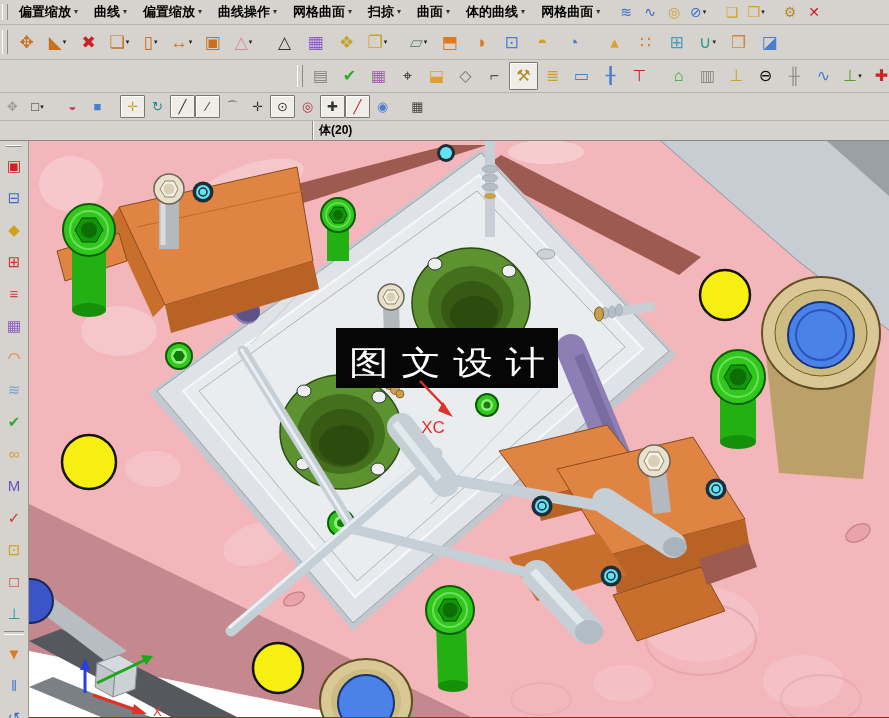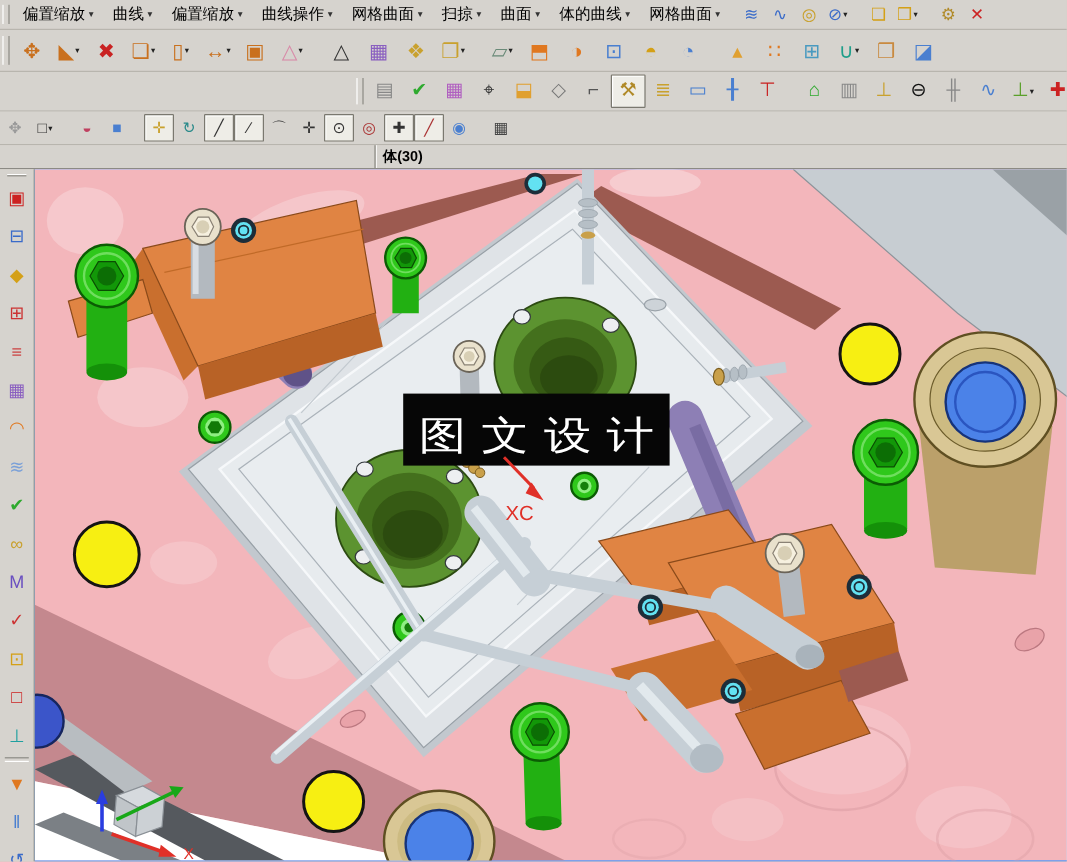--- a/index.html
+++ b/index.html
@@ -13,21 +13,21 @@
   #menubar{height:24px;}
   #toolbar-face{height:34px;}
   #toolbar-tools{height:32px;}
   #toolbar-select{height:27px;}
   #dockbar{height:19px;border-bottom:1px solid #8c8a84;}
   .grip{width:4px;height:70%;margin:0 3px 0 2px;border-left:1px solid #fff;
         border-right:1px solid #8c8a84;flex:0 0 auto;}
   .sep{width:2px;height:70%;margin:0 3px;border-left:1px solid #8c8a84;
        border-right:1px solid #fff;flex:0 0 auto;}
   .menu-item{padding:2px 8px 3px 8px;font-size:13px;color:#000;white-space:nowrap;
-             display:flex;align-items:center;gap:3px;cursor:default;}
+             display:flex;align-items:center;gap:3px;cursor:default;font-weight:bold;}
   .menu-item .caret{font-size:8px;color:#333;}
   .tbtn{display:flex;align-items:center;justify-content:center;position:relative;
         border:1px solid transparent;border-radius:1px;flex:0 0 auto;cursor:default;}
   #menubar .tbtn{width:22px;height:20px;font-size:14px;}
   #toolbar-face .tbtn{width:29px;height:28px;font-size:17px;}
   #toolbar-tools .tbtn{width:27px;height:26px;font-size:16px;}
   #toolbar-select .tbtn{width:23px;height:21px;font-size:13px;}
   .tbtn .g{line-height:1;}
   .tbtn .ddc{font-size:7px;color:#222;margin-left:1px;}
   .tbtn.sel{border:1px solid #7a786f;background:#eeede7;box-shadow:inset 1px 1px 0 #fff;}
@@ -39,21 +39,21 @@
   #dock-label{font-size:12px;font-weight:bold;color:#000;padding:1px 6px;}
 
   
   #main{flex:1 1 auto;display:flex;min-height:0;}
   #sidebar{width:28px;background:#d6d3ce;border-right:1px solid #9a9890;
            display:flex;flex-direction:column;align-items:center;flex:0 0 auto;}
   #sidebar .grip-h{width:60%;height:3px;margin:4px 0 2px 0;border-top:1px solid #fff;
                    border-bottom:1px solid #8c8a84;}
   #sidebar .tbtn{width:24px;height:24px;font-size:15px;margin:3px 0;}
   #sidebar .hsep{width:80%;height:2px;border-top:1px solid #8c8a84;border-bottom:1px solid #fff;margin:2px 0;}
-  #viewport{flex:1 1 auto;position:relative;background:#3b82f6;overflow:hidden;}
+  #viewport{flex:1 1 auto;position:relative;background:#b91c1c;overflow:hidden;}
   #scene{position:absolute;left:0;top:0;}
 </style>
 </head>
 <body>
 
 <div id="app">
 
   <div id="menubar" class="bar">
     <div class="grip"></div>
     <div style="display:flex;align-items:center;">
@@ -341,21 +341,21 @@
         </div>
         <i class="sep"></i>
         <div class="tbtn">
           <span class="g" style="color: rgb(68, 68, 68);">▦</span>
         </div>
       </div>
   </div>
 
   <div id="dockbar" class="bar">
     <div id="dock-left"></div>
-    <div id="dock-label">体(30)</div>
+    <div id="dock-label">体(20)</div>
   </div>
 
   <div id="main">
     <div id="sidebar">
       <div class="grip-h"></div>
       <div style="display:flex;flex-direction:column;align-items:center;">
 
       <div class="tbtn">
             <span class="g" style="color: rgb(204, 34, 34);">▣</span>
           </div>

